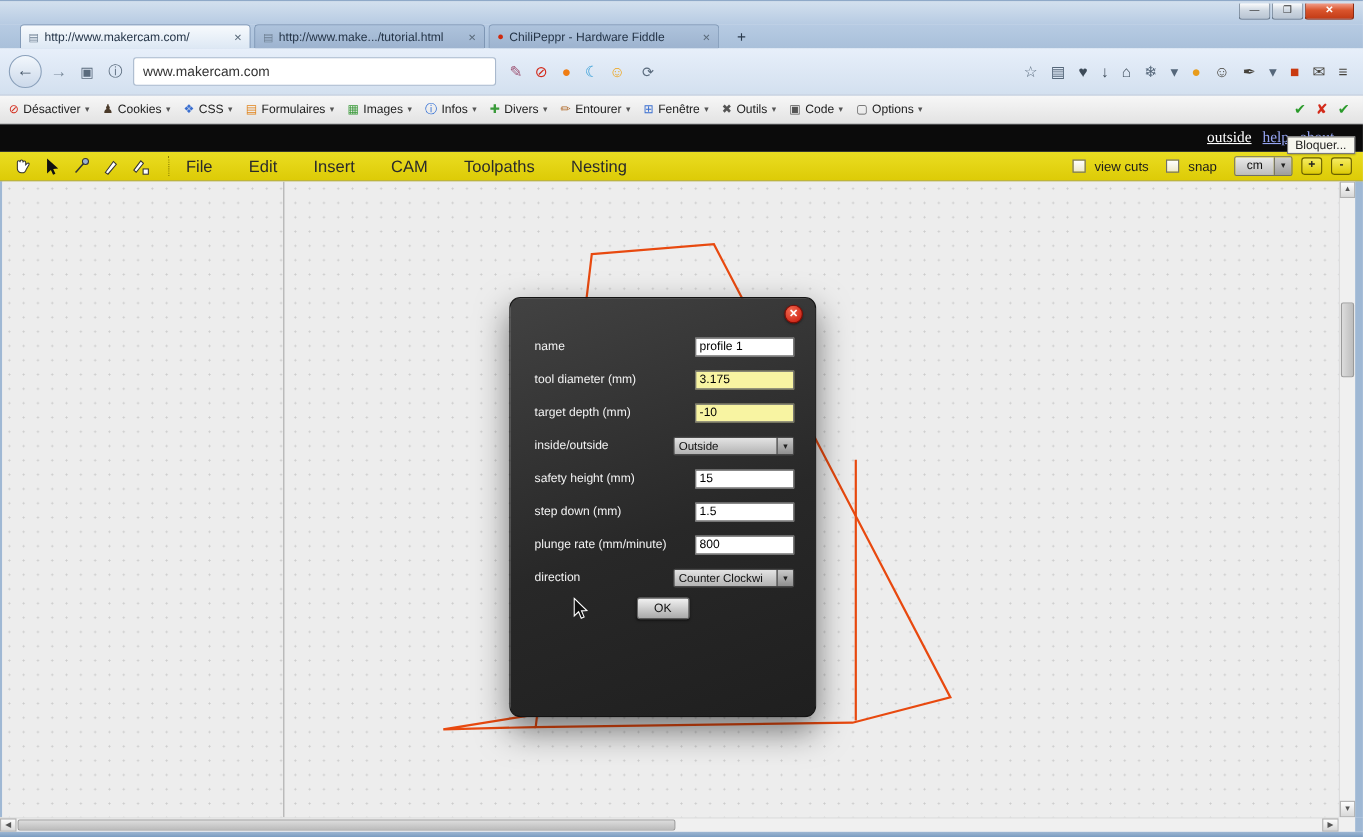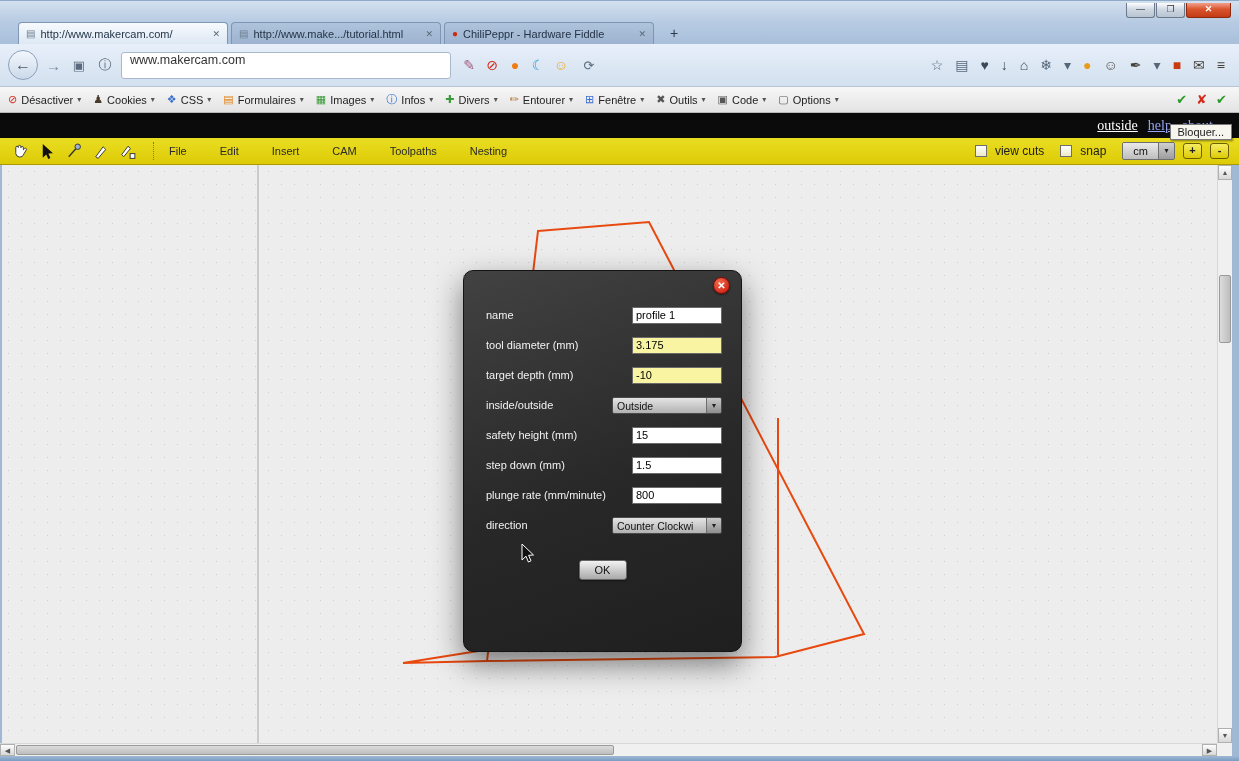--- a/index.html
+++ b/index.html
@@ -28,22 +28,22 @@
   .newtab{width:26px;height:18px;margin:0 0 1px 4px;border-radius:3px;text-align:center;
     line-height:17px;color:#2a3a4c;font-size:14px}
 
   
   .navbar{height:43px;background:linear-gradient(#e7effa,#d3e0ef);border-bottom:1px solid #b6c4d6;
     display:flex;align-items:center;padding:0 8px;gap:6px}
   .backbtn{flex:0 0 auto;width:30px;height:30px;border-radius:50%;border:1px solid #8ba1bb;
     background:linear-gradient(#f2f7fc,#ccd9ea);color:#4a5a6c;font-size:16px;text-align:center;line-height:27px}
   .fwdbtn{color:#7a8a9a;font-size:15px;padding:0 2px}
   .nicon{font-size:13px;width:20px;text-align:center;color:#5a6b7d}
-  .urlfield{width:330px;height:27px;background:#fff;border:1px solid #a9b9cd;border-radius:3px;
-    display:flex;align-items:flex-start;padding:0 8px}
+  .urlfield{width:330px;height:14px;background:#fff;border:1px solid #a9b9cd;border-radius:3px;
+    display:flex;align-items:center;padding:12px 8px}
   .urlfield input{border:none;outline:none;flex:1;font:12.5px "Liberation Sans",sans-serif;color:#333;background:transparent}
   .extrow{display:flex;gap:5px;padding:0 3px}
   .extrow .nicon{width:18px;font-size:14px}
   .searchfield{width:180px;height:27px;background:#fff;border:1px solid #a9b9cd;border-radius:3px;
     display:flex;align-items:center;gap:7px;padding:0 8px}
   .mag{width:11px;height:11px;border:2px solid #7a8a9a;border-radius:50%;position:relative;flex:0 0 auto}
   .mag::after{content:"";position:absolute;width:2px;height:6px;background:#7a8a9a;left:8px;top:8px;transform:rotate(-45deg)}
   .searchfield input{border:none;outline:none;flex:1;font:12px "Liberation Sans",sans-serif;color:#888;background:transparent}
   .navright{margin-left:auto;display:flex;align-items:center;gap:12px;padding-right:6px}
   .navright .nicon{width:auto;font-size:14px}
@@ -61,21 +61,21 @@
     justify-content:flex-end;gap:10px;padding-right:26px;font-family:"Liberation Serif",serif;font-size:14px}
   .sitelink{text-decoration:underline;white-space:nowrap}
   .tooltip{position:absolute;right:7px;top:11px;background:#f6f6ee;border:1px solid #7a7a7a;
     font:11px "Liberation Sans",sans-serif;color:#222;padding:1px 7px;box-shadow:1px 1px 2px rgba(0,0,0,.45)}
 
   
   .apptoolbar{height:27px;background:linear-gradient(#eadd22,#ddcb06);border-bottom:1px solid #a89a00;
     display:flex;align-items:center;padding:0 10px;gap:7px}
   .tool{width:20px;height:19px;flex:0 0 auto}
   .sep{width:1px;height:18px;border-left:1px dotted #8a7d00;margin:0 8px}
-  .menu{font-size:11px;color:#2a2a2a;margin-right:26px}
+  .menu{font-size:15px;color:#2a2a2a;margin-right:26px}
   .tbright{margin-left:auto;display:flex;align-items:center;gap:8px}
   .cb{width:12px;height:12px;background:linear-gradient(#ffffff,#eee9c8);border:1px solid #6e6e6e;flex:0 0 auto}
   .cblabel{font-size:12px;color:#1c1c1c;margin-right:8px}
   .unitbox{display:flex;height:18px;border:1px solid #6e6e6e;border-radius:2px;overflow:hidden}
   .unitbox .val{background:linear-gradient(#eaeaea,#bdbdbd);padding:0 10px;font-size:11px;line-height:16px;color:#111}
   .unitbox .arr{width:16px;background:linear-gradient(#d0d0d0,#9d9d9d);border-left:1px solid #6e6e6e;
     font-size:8px;text-align:center;line-height:16px;color:#222}
   .zoombtn{width:19px;height:16px;border:1px solid #6a6000;border-radius:3px;
     background:linear-gradient(#f6ec62,#ddcb06);font-size:11px;font-weight:bold;text-align:center;line-height:13px;color:#222}
 
@@ -110,21 +110,21 @@
     background:radial-gradient(circle at 35% 30%,#f26a50,#c61408);border:1px solid #7e0c04;
     color:#fff;font-size:10px;font-weight:bold;text-align:center;line-height:15px;box-shadow:0 1px 2px rgba(0,0,0,.5)}
   .drow{display:flex;align-items:center;height:30px;padding:0 19px 0 22px}
   .drow label{flex:1;font-size:11px;color:#f2f2f2}
   .dinput{width:90px;height:17px;border:1px solid #6a6a6a;font:11px "Liberation Sans",sans-serif;padding:0 3px;flex:0 0 auto}
   .dselect{width:110px;height:17px;display:flex;border:1px solid #4a4a4a;border-radius:2px;overflow:hidden;flex:0 0 auto}
   .dselect .val{flex:1;background:linear-gradient(#e4e4e4,#b2b2b2);font-size:10.5px;line-height:16px;
     padding-left:4px;color:#111;white-space:nowrap;overflow:hidden}
   .dselect .arr{width:15px;background:linear-gradient(#cacaca,#8e8e8e);border-left:1px solid #6e6e6e;
     font-size:8px;line-height:16px;text-align:center;color:#222}
-  .dok{margin:20px auto 0;width:48px;height:20px;background:linear-gradient(#f2f2f2,#a9a9a9);
+  .dok{margin:3px auto 0;width:48px;height:20px;background:linear-gradient(#f2f2f2,#a9a9a9);
     border:1px solid #666;border-radius:3px;font-size:11px;color:#111;text-align:center;line-height:18px;
     box-shadow:0 1px 2px rgba(0,0,0,.45)}
 
   .cursor{position:absolute;left:521px;top:543px;z-index:60}
 </style>
 </head>
 <body>
 
 <div class="window">
 

